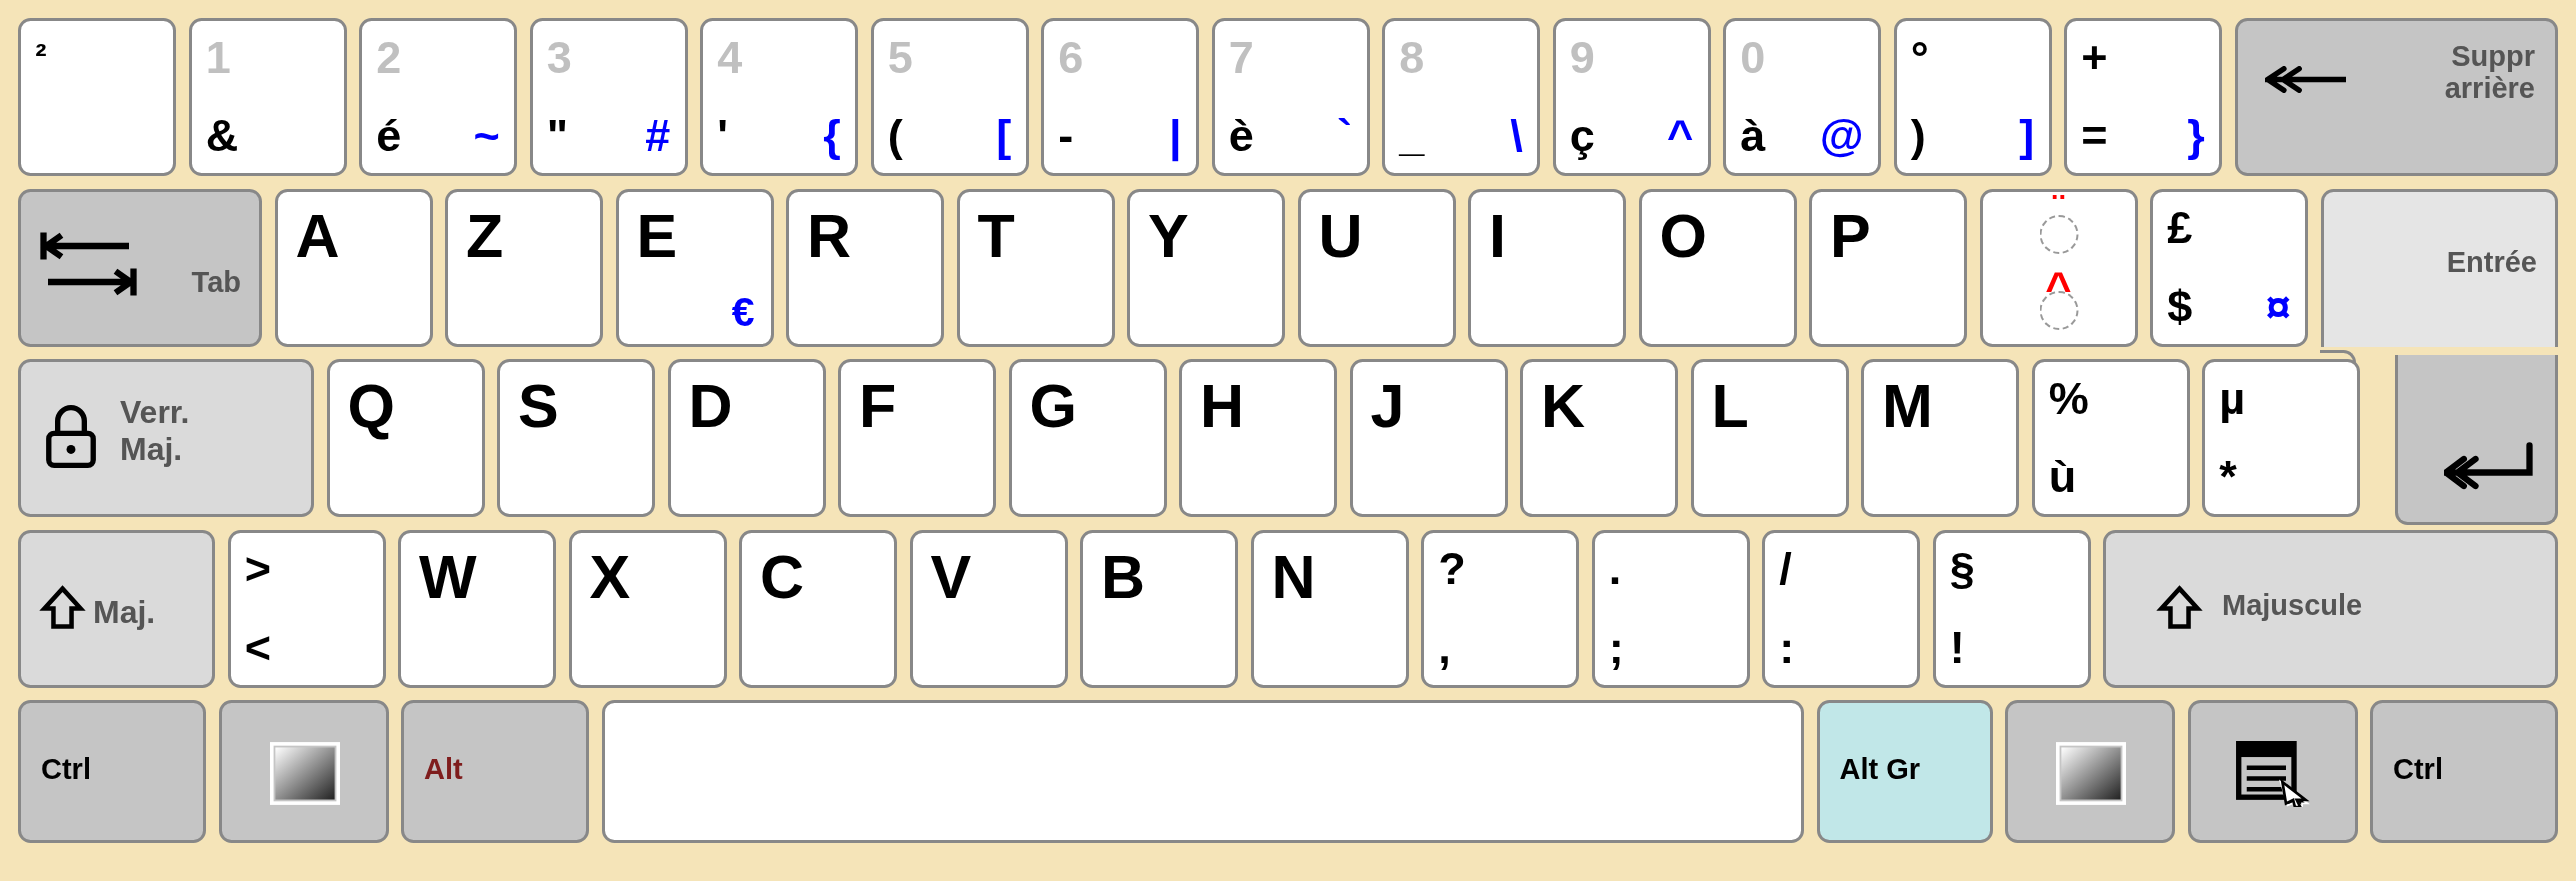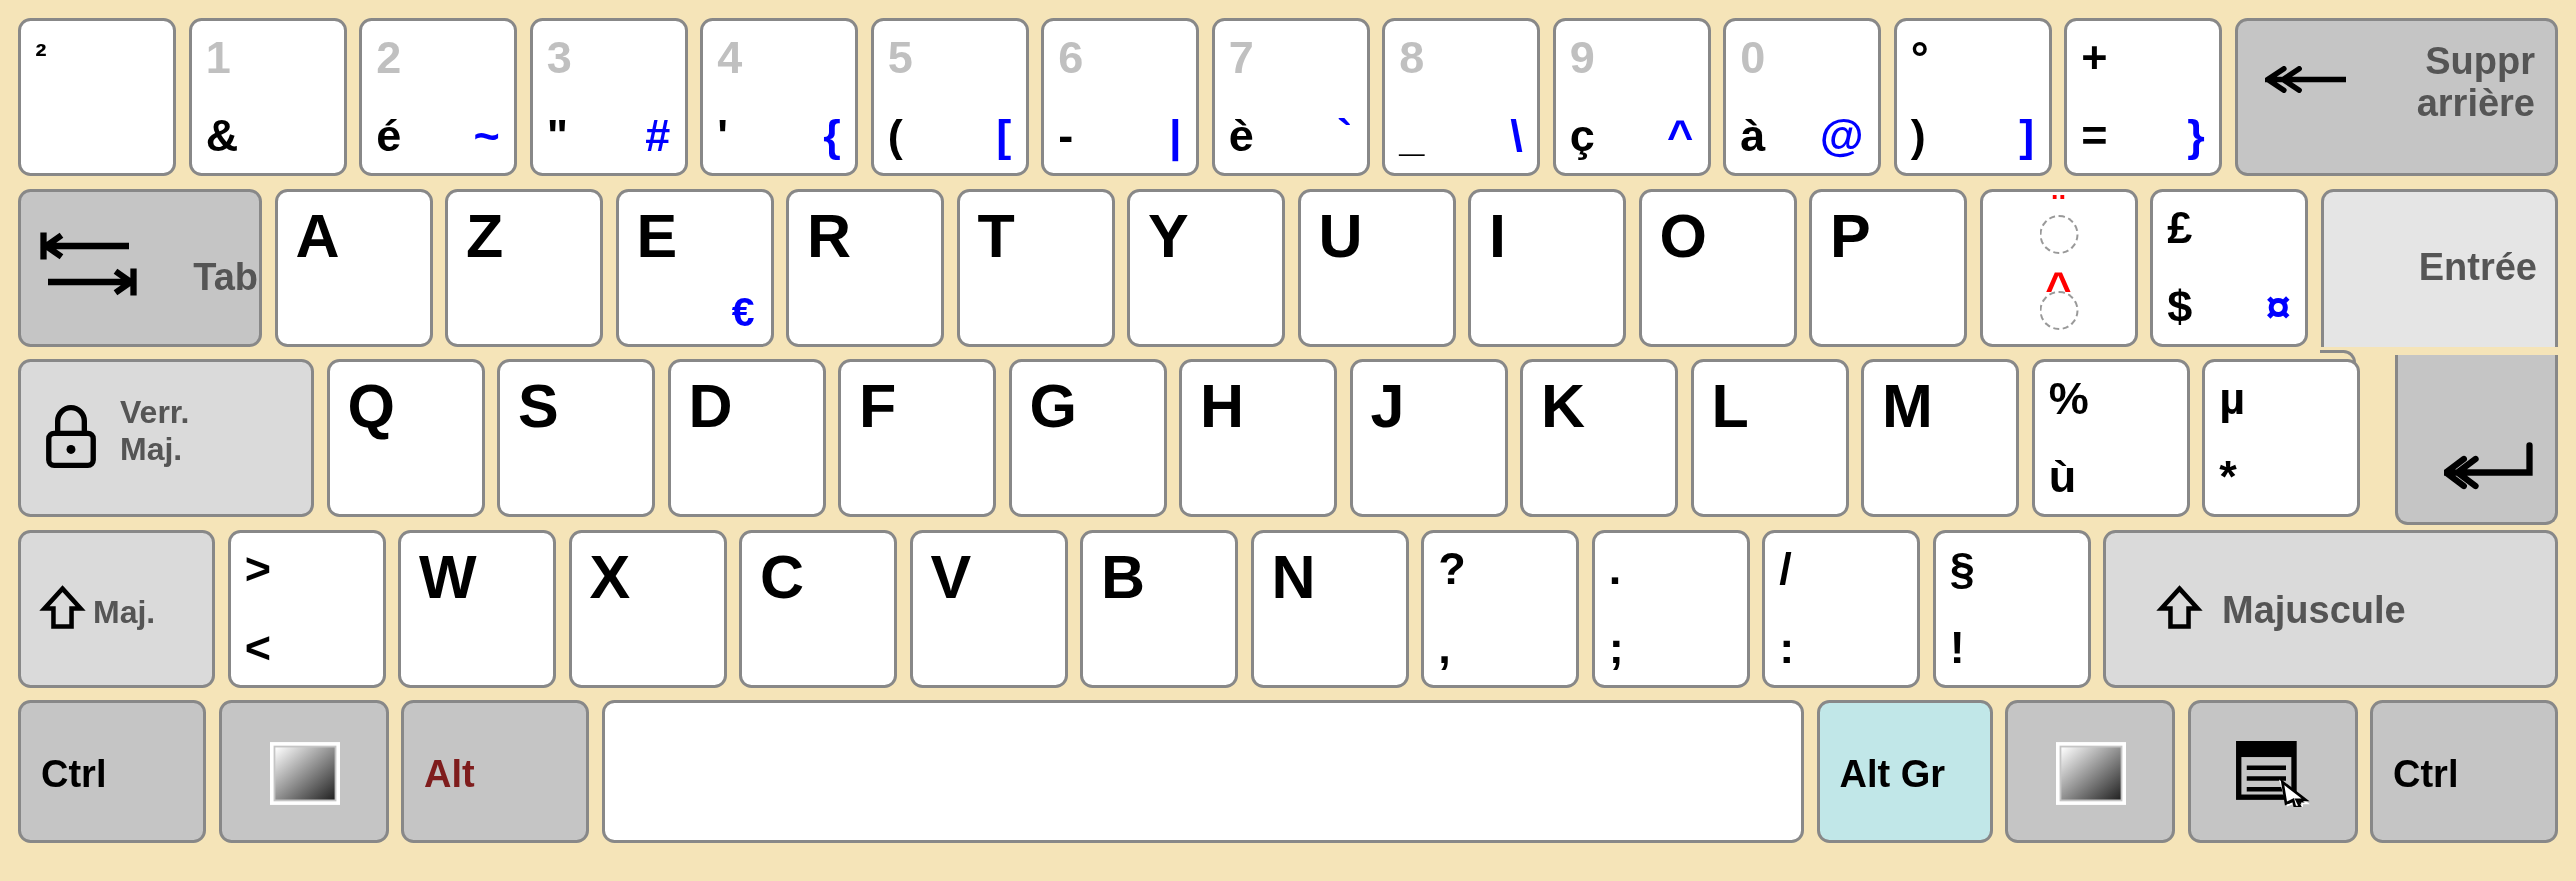--- a/index.html
+++ b/index.html
@@ -35,21 +35,21 @@
   }
   .key.mod { background: #c5c5c5; }
   .key.mod-light { background: #dadada; }
   .key.altgr { background: #c1e7e8; }
   .std { width: 158px; }
   .tl { position: absolute; top: 10.7px; left: 14.3px; font-size: 45px; color: #c0c0c0; }
   .bl { position: absolute; bottom: 10.7px; left: 14.3px; font-size: 45px; color: #000; }
   .br { position: absolute; bottom: 10.7px; right: 14.3px; font-size: 45px; color: #0000ff; }
   .letter { position: absolute; top: 9px; left: 18px; font-size: 61px; }
   .altg { position: absolute; bottom: 7.2px; right: 16px; font-size: 41px; color: #0000ff; }
-  .label-mod { color: #555; font-size: 38px; font-weight: bold; }
+  .label-mod { color: #555; font-size: 29px; font-weight: bold; }
   .label-mod-sm { color: #555; font-size: 32px; font-weight: bold; }
   .enter-top {
     width: 193px;
     background: #e5e5e5;
     border: 3.6px solid #888;
     border-top-left-radius: 12.5px;
     border-top-right-radius: 12.5px;
     border-bottom: none;
     position: relative;
   }
@@ -164,21 +164,21 @@
       <span class="label-mod" style="position:absolute;top:20px;right:20px;text-align:right;line-height:1.1">Suppr<br>arrière</span>
     </div>
   </div>
 
   <div class="row">
     <div class="key mod" style="width:244px">
       <svg width="99" height="72" style="top:36px;left:18px" viewBox="0 0 110 80">
         <path d="M5 5 L5 35 M8 20 L100 20 M25 8 L8 20 L25 32" stroke="#000" stroke-width="7" fill="none"></path>
         <path d="M105 45 L105 75 M102 60 L10 60 M85 48 L102 60 L85 72" stroke="#000" stroke-width="7" fill="none"></path>
       </svg>
-      <span class="label-mod" style="position:absolute;bottom:45px;right:1px">Tab</span>
+      <span class="label-mod" style="position:absolute;bottom:45px;right:18px">Tab</span>
     </div>
     <div class="key std">
         <span class="letter">A</span>
       </div>
     <div class="key std">
         <span class="letter">Z</span>
       </div>
     <div class="key std">
       <span class="letter">E</span>
       <span class="altg">€</span>

